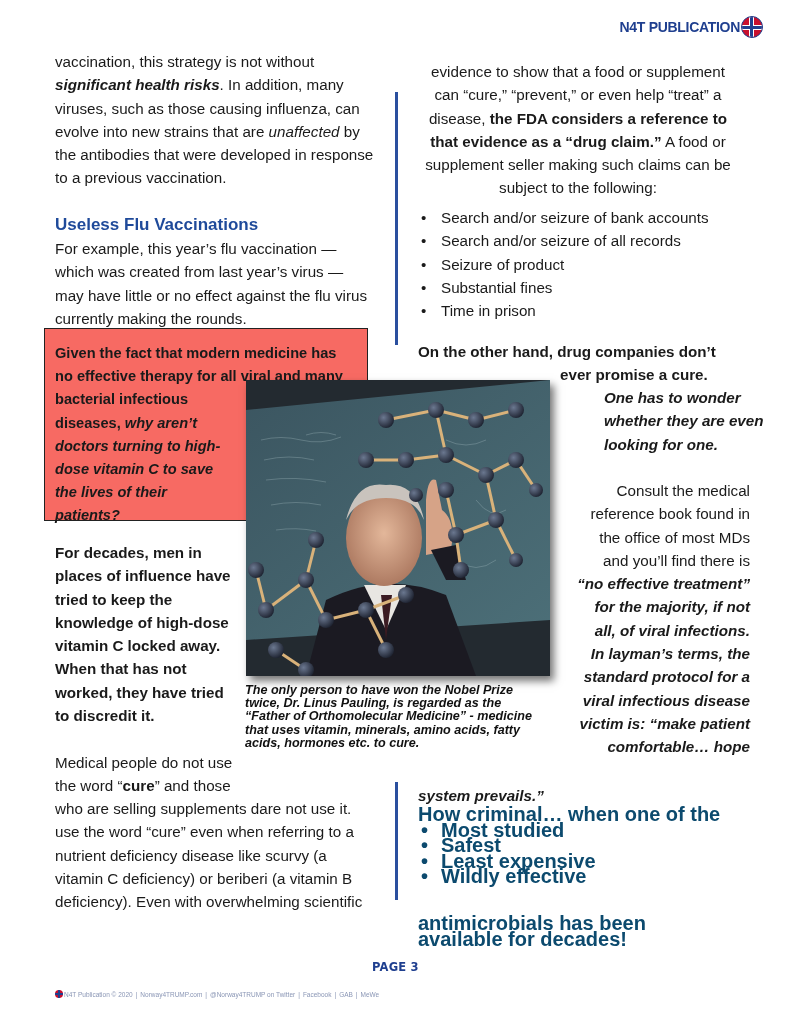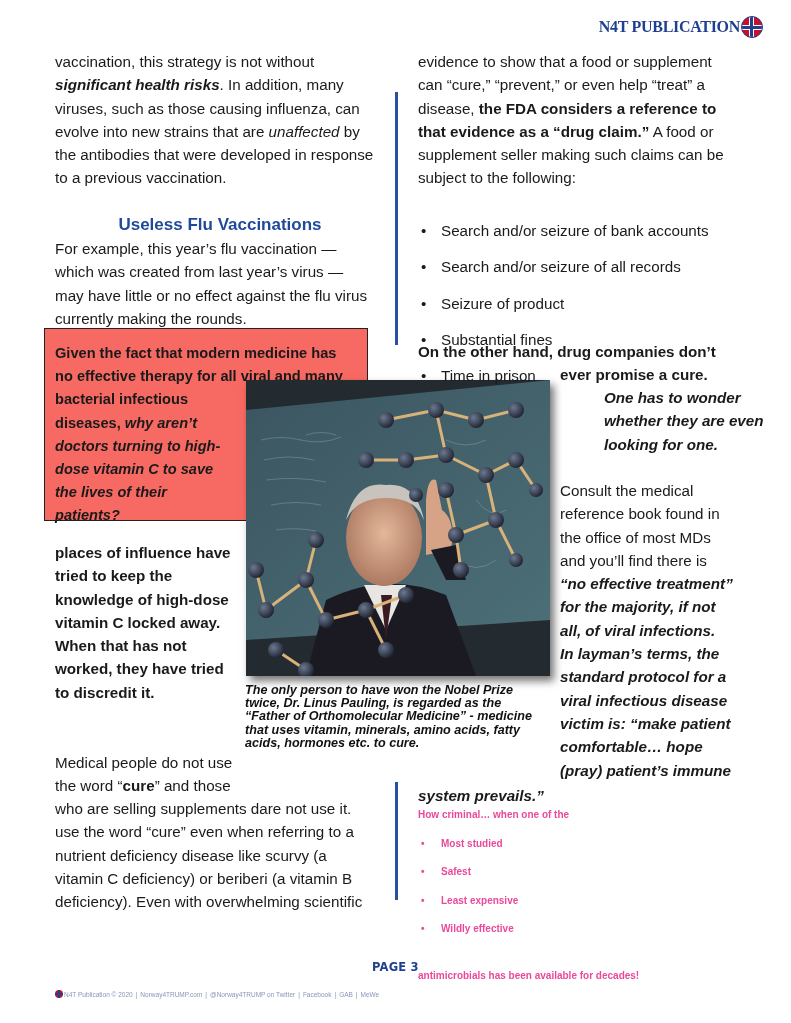--- a/index.html
+++ b/index.html
@@ -1,45 +1,45 @@
 <!DOCTYPE html>
 <html><head>
 <meta charset="utf-8">
 <style>
   html, body { margin: 0; padding: 0; background: #ffffff; }
   body { width: 791px; height: 1023px; position: relative; overflow: hidden;
          font-family: "Liberation Sans", sans-serif; color: #1a1a1a; }
   .abs { position: absolute; }
   .body-text { font-size: 15.2px; line-height: 23.3px; }
   .header-brand { right: 28px; top: 16px; display: flex; align-items: center; }
-  .brand-text { font-family: Liberation Serif, serif; font-weight: bold; font-size: 16px; color: #1f3f8f; letter-spacing: -0.3px; }
+  .brand-text { font-family: Liberation Sans, sans-serif; font-weight: bold; font-size: 14px; color: #1f3f8f; letter-spacing: -0.3px; }
   .flag-badge { width: 22px; height: 22px; border-radius: 50%; margin-left: 1px; position: relative; overflow: hidden; background: #c8102e; border: 1px solid #1f3f8f; box-sizing: border-box; }
   .flag-badge .v { position: absolute; left: 7px; top: 0; width: 5px; height: 100%; background: #fff; }
   .flag-badge .h { position: absolute; top: 8px; left: 0; height: 5px; width: 100%; background: #fff; }
   .flag-badge .v2 { position: absolute; left: 8px; top: 0; width: 3px; height: 100%; background: #1f3f8f; }
   .flag-badge .h2 { position: absolute; top: 9px; left: 0; height: 3px; width: 100%; background: #1f3f8f; }
 
   .col-left { left: 55px; width: 330px; }
   .col-right { left: 418px; width: 330px; }
   .bold { font-weight: bold; }
   .ital { font-style: italic; }
-  .heading-blue { color: #1f4a9a; font-weight: bold; font-size: 17px; text-align: center; }
+  .heading-blue { color: #1f4a9a; font-weight: bold; font-size: 17px; }
   .vbar { background: #2a4f9e; width: 3px; }
 
   .callout { left: 44px; top: 328px; width: 324px; height: 193px; background: #f76a63; border: 1.5px solid #222; box-sizing: border-box; }
   .callout-text { padding: 13px 0 0 10px; font-size: 14.6px; line-height: 23.2px; font-weight: bold; color: #1a1a1a; }
 
   .photo { left: 246px; top: 380px; width: 304px; height: 296px; box-shadow: 4px 5px 8px rgba(0,0,0,0.55); overflow: hidden; background: #2b3a44; }
   .caption { left: 245px; top: 684px; width: 300px; font-size: 12.6px; line-height: 13.2px; font-weight: bold; font-style: italic; color: #111; }
 
   ul.plain { list-style: none; margin: 0; padding: 0; }
-  ul.plain li { position: relative; padding-left: 23px; margin-top: 13px; }
+  ul.plain li { position: relative; padding-left: 23px; }
   ul.plain li::before { content: "•"; position: absolute; left: 3px; }
 
-  .blue-block { color: #ec4899; font-weight: bold; font-size: 10px; line-height: 15.6px; }
+  .blue-block { color: #0c4a6e; font-weight: bold; font-size: 20px; line-height: 15.6px; }
 
   .page-num { left: 372px; top: 960px; font-family: "DejaVu Sans", sans-serif; font-weight: bold; font-size: 11.5px; color: #1f3f8f; letter-spacing: 0.2px; }
   .footer { left: 55px; top: 990px; font-size: 6.5px; color: #8a96b5; display: flex; align-items: center; }
   .footer .mini-flag { width: 8px; height: 8px; border-radius: 50%; background: #c8102e; margin-right: 1px; position: relative; overflow: hidden; }
   .footer .mini-flag::before { content: ""; position: absolute; left: 3px; top: 0; width: 2px; height: 100%; background: #1f3f8f; }
   .footer .mini-flag::after { content: ""; position: absolute; top: 3px; left: 0; height: 2px; width: 100%; background: #1f3f8f; }
   .footer .sep { margin: 0 3px; }
 </style>
 </head>
 <body>
@@ -69,20 +69,21 @@
     <div>bacterial infectious</div>
     <div><span>diseases, </span><i>why aren’t</i></div>
     <div class="ital">doctors turning to high-</div>
     <div class="ital">dose vitamin C to save</div>
     <div class="ital">the lives of their</div>
     <div class="ital">patients?</div>
   </div>
 </div>
 
 <div class="abs body-text bold" style="left:55px; top:541px; width:190px;">
+  <div>For decades, men in</div>
   <div>places of influence have</div>
   <div>tried to keep the</div>
   <div>knowledge of high-dose</div>
   <div>vitamin C locked away.</div>
   <div>When that has not</div>
   <div>worked, they have tried</div>
   <div>to discredit it.</div>
 </div>
 
 <div class="abs body-text" style="left:55px; top:751px;text-align:right;">Medical people do not use</div>
@@ -188,54 +189,53 @@
       <circle cx="160" cy="215" r="8"></circle>
         <circle cx="170" cy="115" r="7"></circle>
     </g>
   </svg>
 </div>
 <div class="abs caption">The only person to have won the Nobel Prize twice, Dr. Linus Pauling, is regarded as the “Father of Orthomolecular Medicine” - medicine that uses vitamin, minerals, amino acids, fatty acids, hormones etc. to cure.</div>
 
 <div class="abs vbar" style="left:395px; top:92px; height:253px;"></div>
 <div class="abs vbar" style="left:395px; top:782px; height:118px;"></div>
 
-<div class="abs col-right body-text" style="top:50px; width:320px;">
+<div class="abs col-right body-text" style="top:60px; width:320px;text-align:center;">
   <span>evidence to show that a food or supplement can “cure,” “prevent,” or even help “treat” a disease, </span><b>the FDA considers a reference to that evidence as a “drug claim.”</b><span> A food or supplement seller making such claims can be subject to the following:</span>
 </div>
 
 <ul class="abs col-right body-text plain" style="top:206px;">
   <li>Search and/or seizure of bank accounts</li>
   <li>Search and/or seizure of all records</li>
   <li>Seizure of product</li>
   <li>Substantial fines</li>
   <li>Time in prison</li>
 </ul>
 
 <div class="abs col-right body-text bold" style="top:340px;">On the other hand, drug companies don’t</div>
 <div class="abs body-text bold" style="left:560px; top:363px;">ever promise a cure.</div>
 <div class="abs body-text bold ital" style="left:560px; top:386px; width:190px;margin-left:44px;">
   <div>One has to wonder</div>
   <div>whether they are even</div>
   <div>looking for one.</div>
 </div>
 
-<div class="abs body-text" style="left:560px; top:479px; width:190px;">
+<div class="abs body-text" style="left:560px; top:479px; width:190px;text-align:right;">
   <div>Consult the medical</div>
   <div>reference book found in</div>
   <div>the office of most MDs</div>
   <div>and you’ll find there is</div>
   <div class="bold ital">“no effective treatment”</div>
   <div class="bold ital">for the majority, if not</div>
   <div class="bold ital">all, of viral infections.</div>
   <div class="bold ital">In layman’s terms, the</div>
   <div class="bold ital">standard protocol for a</div>
   <div class="bold ital">viral infectious disease</div>
   <div class="bold ital">victim is: “make patient</div>
   <div class="bold ital">comfortable… hope</div>
-  <div class="bold ital">(pray) patient’s immune</div>
 </div>
 
 <div class="abs body-text bold ital" style="left:418px; top:784px;">system prevails.”</div>
 
 <div class="abs blue-block" style="left:418px; top:807px; width:320px;">
   <div>How criminal… when one of the</div>
   <ul class="plain">
     <li>Most studied</li>
     <li>Safest</li>
     <li>Least expensive</li>

